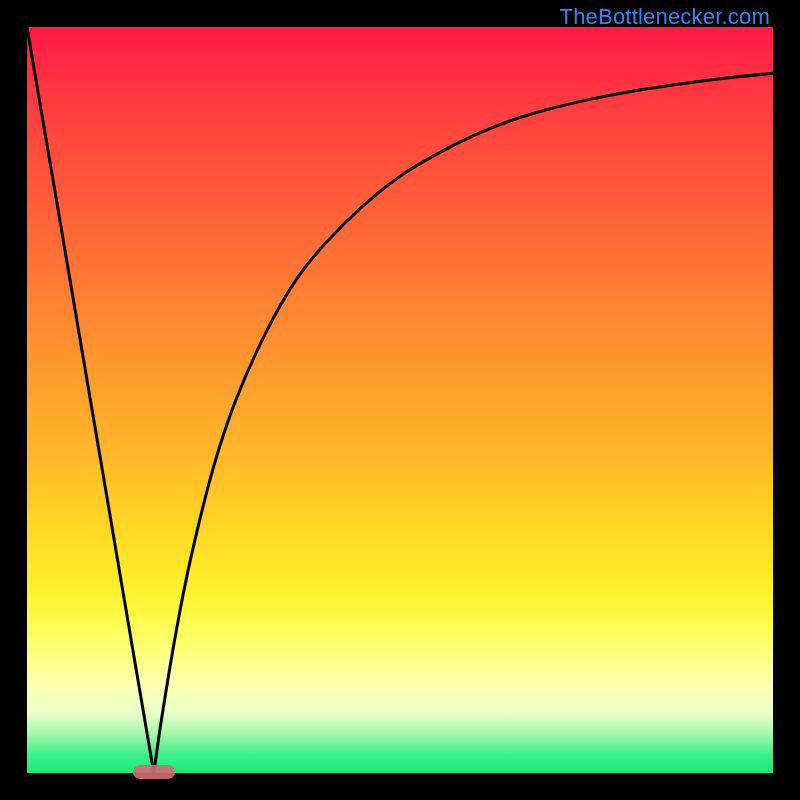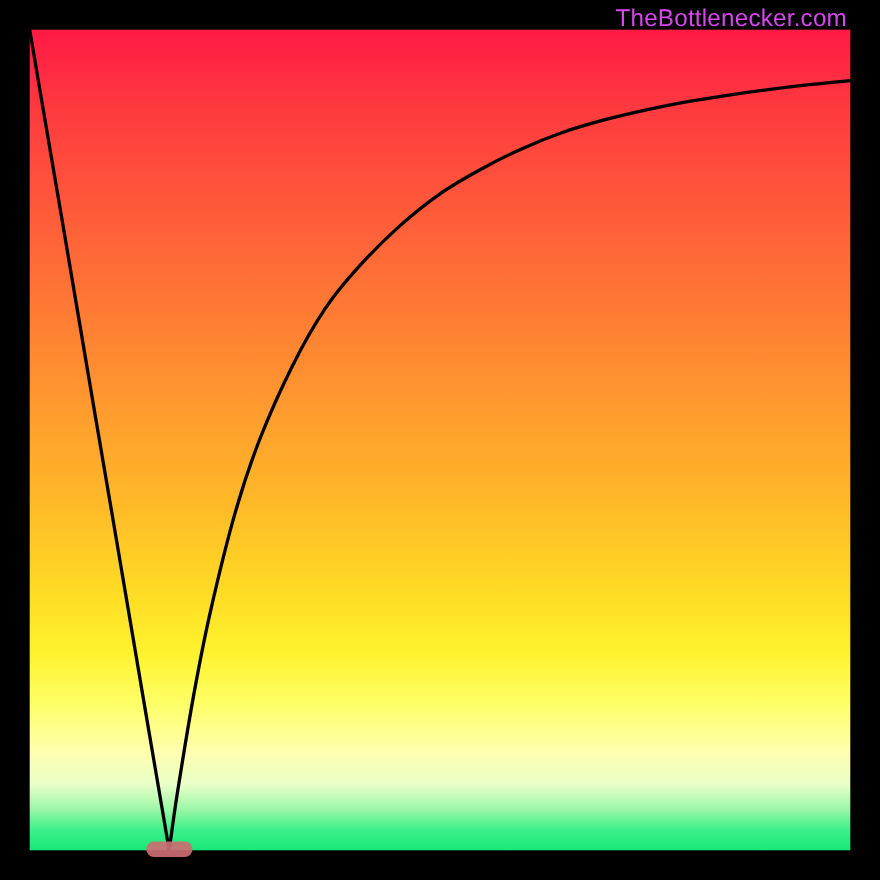--- a/index.html
+++ b/index.html
@@ -40,21 +40,21 @@
       #3df08a 97.5%,
       #18e879 100%
     );
   }
   .watermark {
     position: absolute;
     top: 4px;
     right: 30px;
     font-size: 22px;
     font-weight: 500;
-    color: #d946ef;
+    color: #3b82f6;
     letter-spacing: 0.2px;
     z-index: 10;
     text-align: center;
   }
   svg.curves {
     position: absolute;
     left: 0;
     top: 0;
     width: 746px;
     height: 746px;

